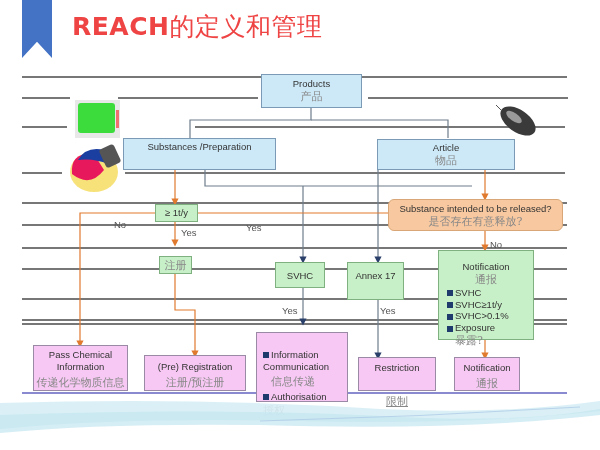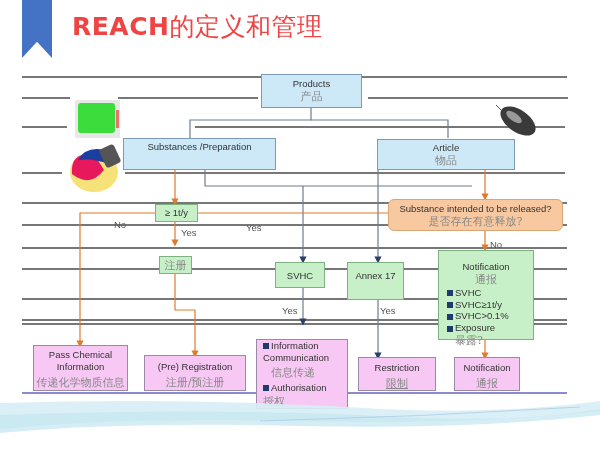--- a/index.html
+++ b/index.html
@@ -145,30 +145,30 @@
 <div class="box pink" style="left:33px;top:345px;width:95px;height:46px;padding-top:3px;">
   <div style="padding:0 12px;">Pass Chemical Information</div>
   <div class="cn-sub" style="margin-top:3px;">传递化学物质信息</div>
 </div>
 
 <div class="box pink" style="left:144px;top:355px;width:102px;height:36px;padding-top:5px;">
   <div>(Pre) Registration</div>
   <div class="cn-sub" style="margin-top:3px;">注册/预注册</div>
 </div>
 
-<div class="box pink" style="left:256px;top:339px;width:92px;height:70px;padding:0 0 0 6px;text-align:left;">
+<div class="box pink" style="left:256px;top:332px;width:92px;height:70px;padding:16px 0 0 6px;text-align:left;">
   <div><span class="bul"></span><span>Information Communication</span></div>
   <div class="cn-sub" style="padding-left:8px;margin-top:2px;">信息传递</div>
   <div style="margin-top:2px;"><span class="bul"></span><span>Authorisation</span></div>
   <div class="cn-sub" style="margin-top:2px;">授权</div>
 </div>
 
 <div class="box pink" style="left:358px;top:357px;width:78px;height:34px;padding-top:4px;">
   <div>Restriction</div>
-  <div class="cn-sub" style="margin-top:3px;text-decoration:underline;">限制</div>
+  <div class="cn-sub" style="margin-top:21px;text-decoration:underline;">限制</div>
 </div>
 
 <div class="box pink" style="left:454px;top:357px;width:66px;height:34px;padding-top:4px;">
   <div>Notification</div>
   <div class="cn-sub" style="margin-top:3px;">通报</div>
 </div>
 
 <div class="lbl" style="left:114px;top:219px;">No</div>
 <div class="lbl" style="left:181px;top:227px;">Yes</div>
 <div class="lbl" style="left:246px;top:222px;">Yes</div>

